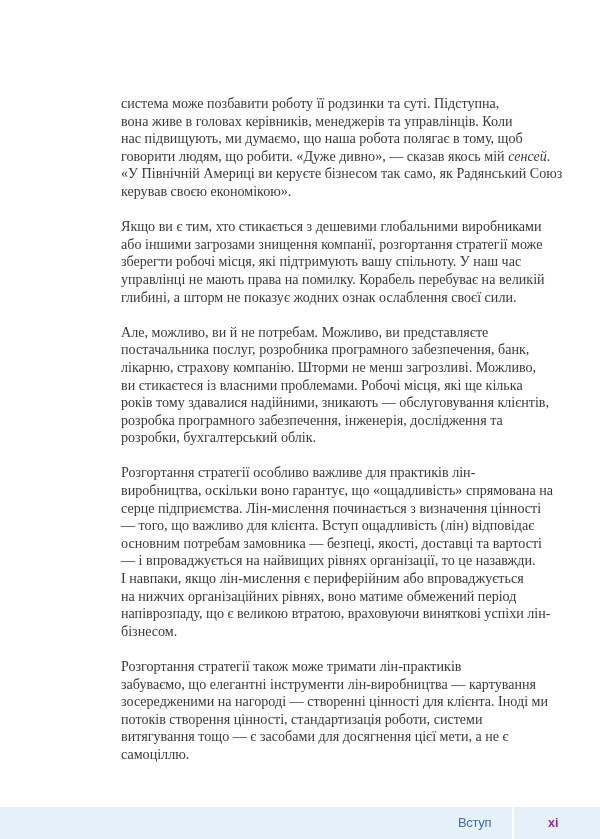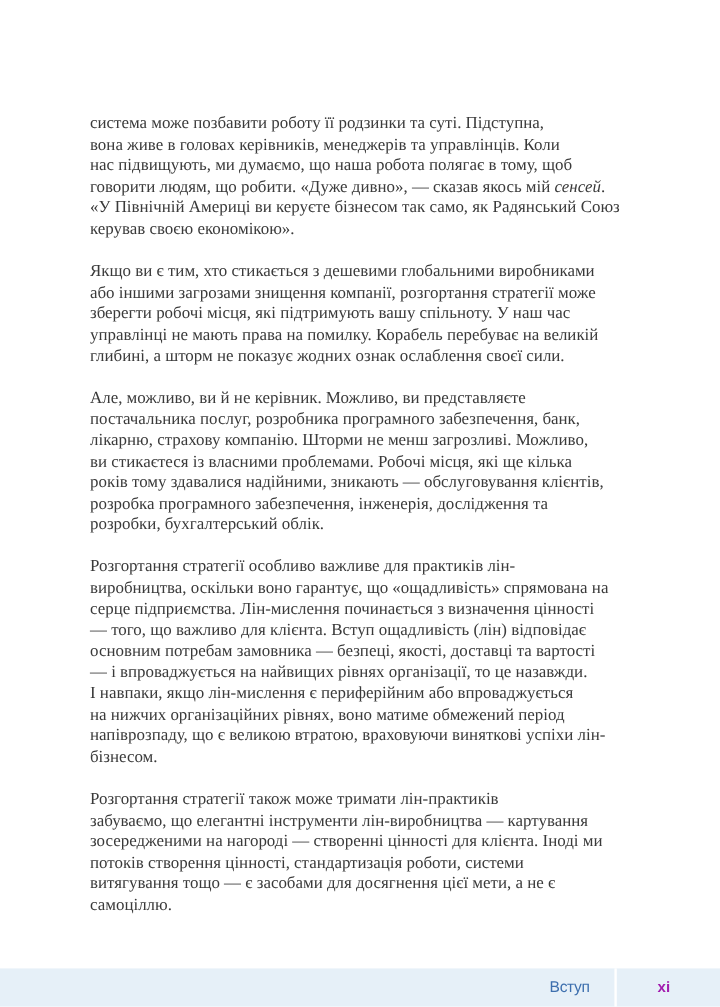--- a/index.html
+++ b/index.html
@@ -6,21 +6,21 @@
     body {
       width: 600px; height: 839px; position: relative; overflow: hidden;
       background: #ffffff;
     }
     .page-body {
       position: absolute; left: 75px; top: 95px; width: 470px;
       font-family: "Liberation Serif", "DejaVu Serif", serif;
       font-size: 14.1px; line-height: 17.6px; color: #3a3a3a;
     }
     .para { margin: 0 0 17.6px 0; }
-    .line { display: block; white-space: nowrap; }
+    .line { display: block; white-space: nowrap; margin-left: 46px; }
     .footer-bar {
       position: absolute; left: 0; top: 807px; width: 600px; height: 32px;
       background: #e6f0f8;
     }
     .footer-divider {
       position: absolute; left: 512px; top: 807px; width: 2px; height: 32px;
       background: #ffffff;
     }
     .footer-section {
       position: absolute; top: 807px; height: 43px; line-height: 32px;
@@ -43,21 +43,21 @@
     <span class="line">керував своєю економікою».</span>
   </p>
   <p class="para">
     <span class="line">Якщо ви є тим, хто стикається з дешевими глобальними виробниками</span>
     <span class="line">або іншими загрозами знищення компанії, розгортання стратегії може</span>
     <span class="line">зберегти робочі місця, які підтримують вашу спільноту. У наш час</span>
     <span class="line">управлінці не мають права на помилку. Корабель перебуває на великій</span>
     <span class="line">глибині, а шторм не показує жодних ознак ослаблення своєї сили.</span>
   </p>
   <p class="para">
-    <span class="line">Але, можливо, ви й не керівник. Можливо, ви представляєте</span>
+    <span class="line">Але, можливо, ви й не потребам. Можливо, ви представляєте</span>
     <span class="line">постачальника послуг, розробника програмного забезпечення, банк,</span>
     <span class="line">лікарню, страхову компанію. Шторми не менш загрозливі. Можливо,</span>
     <span class="line">ви стикаєтеся із власними проблемами. Робочі місця, які ще кілька</span>
     <span class="line">років тому здавалися надійними, зникають — обслуговування клієнтів,</span>
     <span class="line">розробка програмного забезпечення, інженерія, дослідження та</span>
     <span class="line">розробки, бухгалтерський облік.</span>
   </p>
   <p class="para">
     <span class="line">Розгортання стратегії особливо важливе для практиків лін-</span>
     <span class="line">виробництва, оскільки воно гарантує, що «ощадливість» спрямована на</span>

